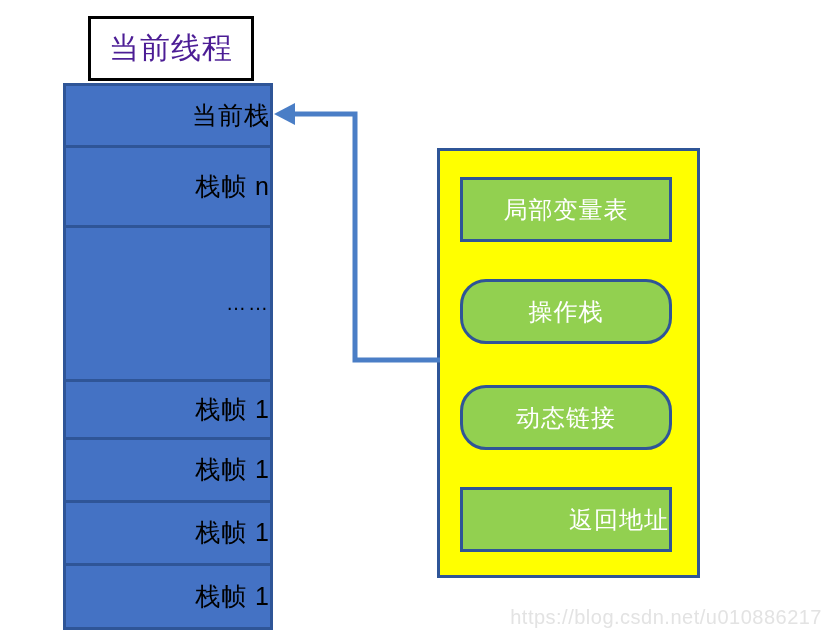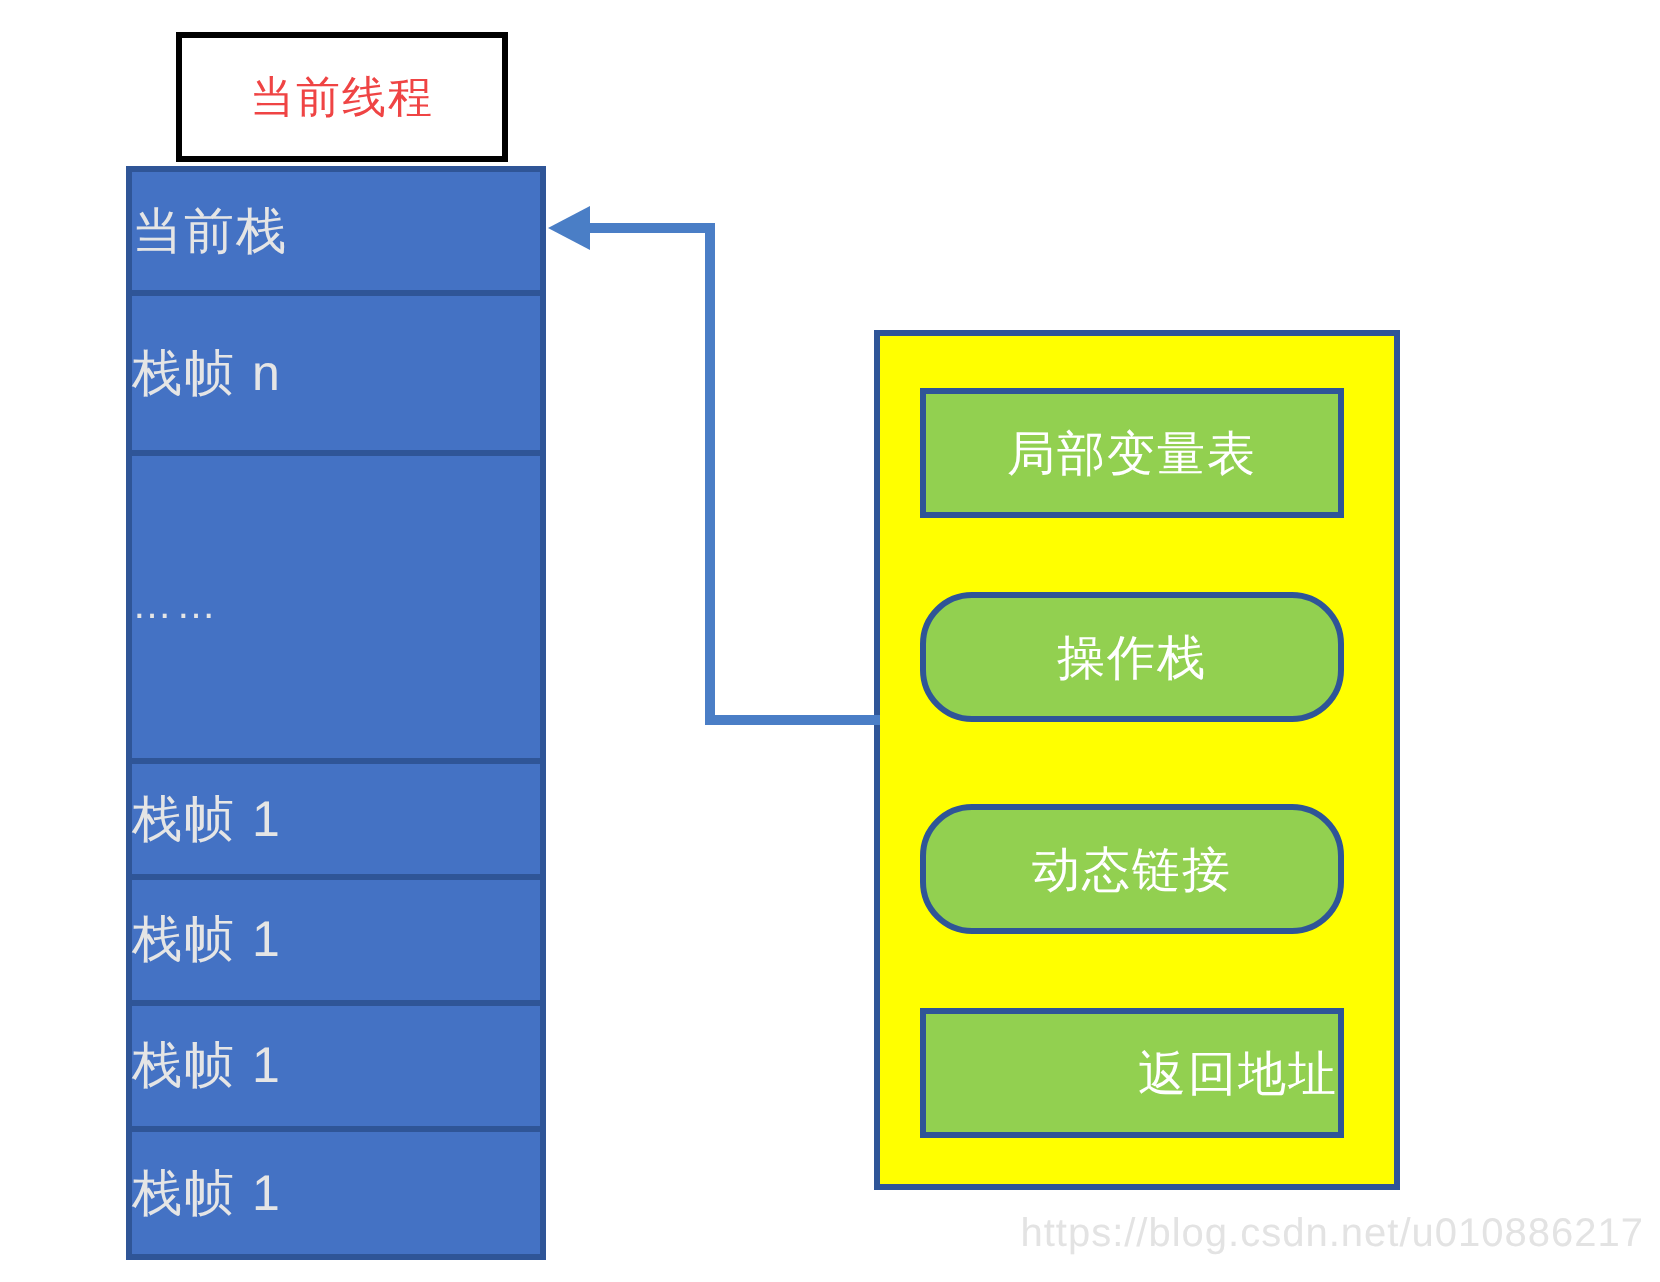--- a/index.html
+++ b/index.html
@@ -16,59 +16,58 @@
   }
 
   
   .thread-box {
     position: absolute;
     left: 88px; top: 16px;
     width: 166px; height: 65px;
     background: #ffffff;
     border: 3px solid #000000;
     display: flex; align-items: center; justify-content: center;
-    color: #ef4444;
-    font-size: 22px;
+    color: #4c1d95;
+    font-size: 30px;
     letter-spacing: 1px;
   }
 
   
   .stack {
     position: absolute;
     left: 63px; top: 83px;
     width: 210px; height: 547px;
     border: 3px solid #2f5597;
     background: #2f5597;
     display: flex;
     flex-direction: column;
   }
   .stack-cell {
     background: #4472c4;
-    color: #e5e5e5;
+    color: #000000;
     font-size: 25px;
-    display: flex; align-items: center; justify-content: flex-start;
+    display: flex; align-items: center; justify-content: flex-end;
     letter-spacing: 1px;
   }
   .stack-cell + .stack-cell { margin-top: 3px; }
   .cell-h0 { height: 61px; }
   .cell-h1 { height: 80px; }
   .cell-h2 { height: 157px; font-size: 20px; letter-spacing: 2px; }
   .cell-h3 { height: 57px; }
   .cell-h4 { height: 62px; }
   .cell-h5 { height: 63px; }
   .cell-h6 { height: 63px; }
 
   
   .frame-box {
     position: absolute;
     left: 437px; top: 148px;
     width: 263px; height: 430px;
     background: #ffff00;
     border: 3px solid #2f5597;
-    margin-top: 17px;
   }
   .frame-item {
     position: absolute;
     left: 20px;
     width: 212px; height: 65px;
     background: #92d050;
     border: 3px solid #2f5597;
     display: flex; align-items: center; justify-content: center;
     color: #ffffff;
     font-size: 24px;

